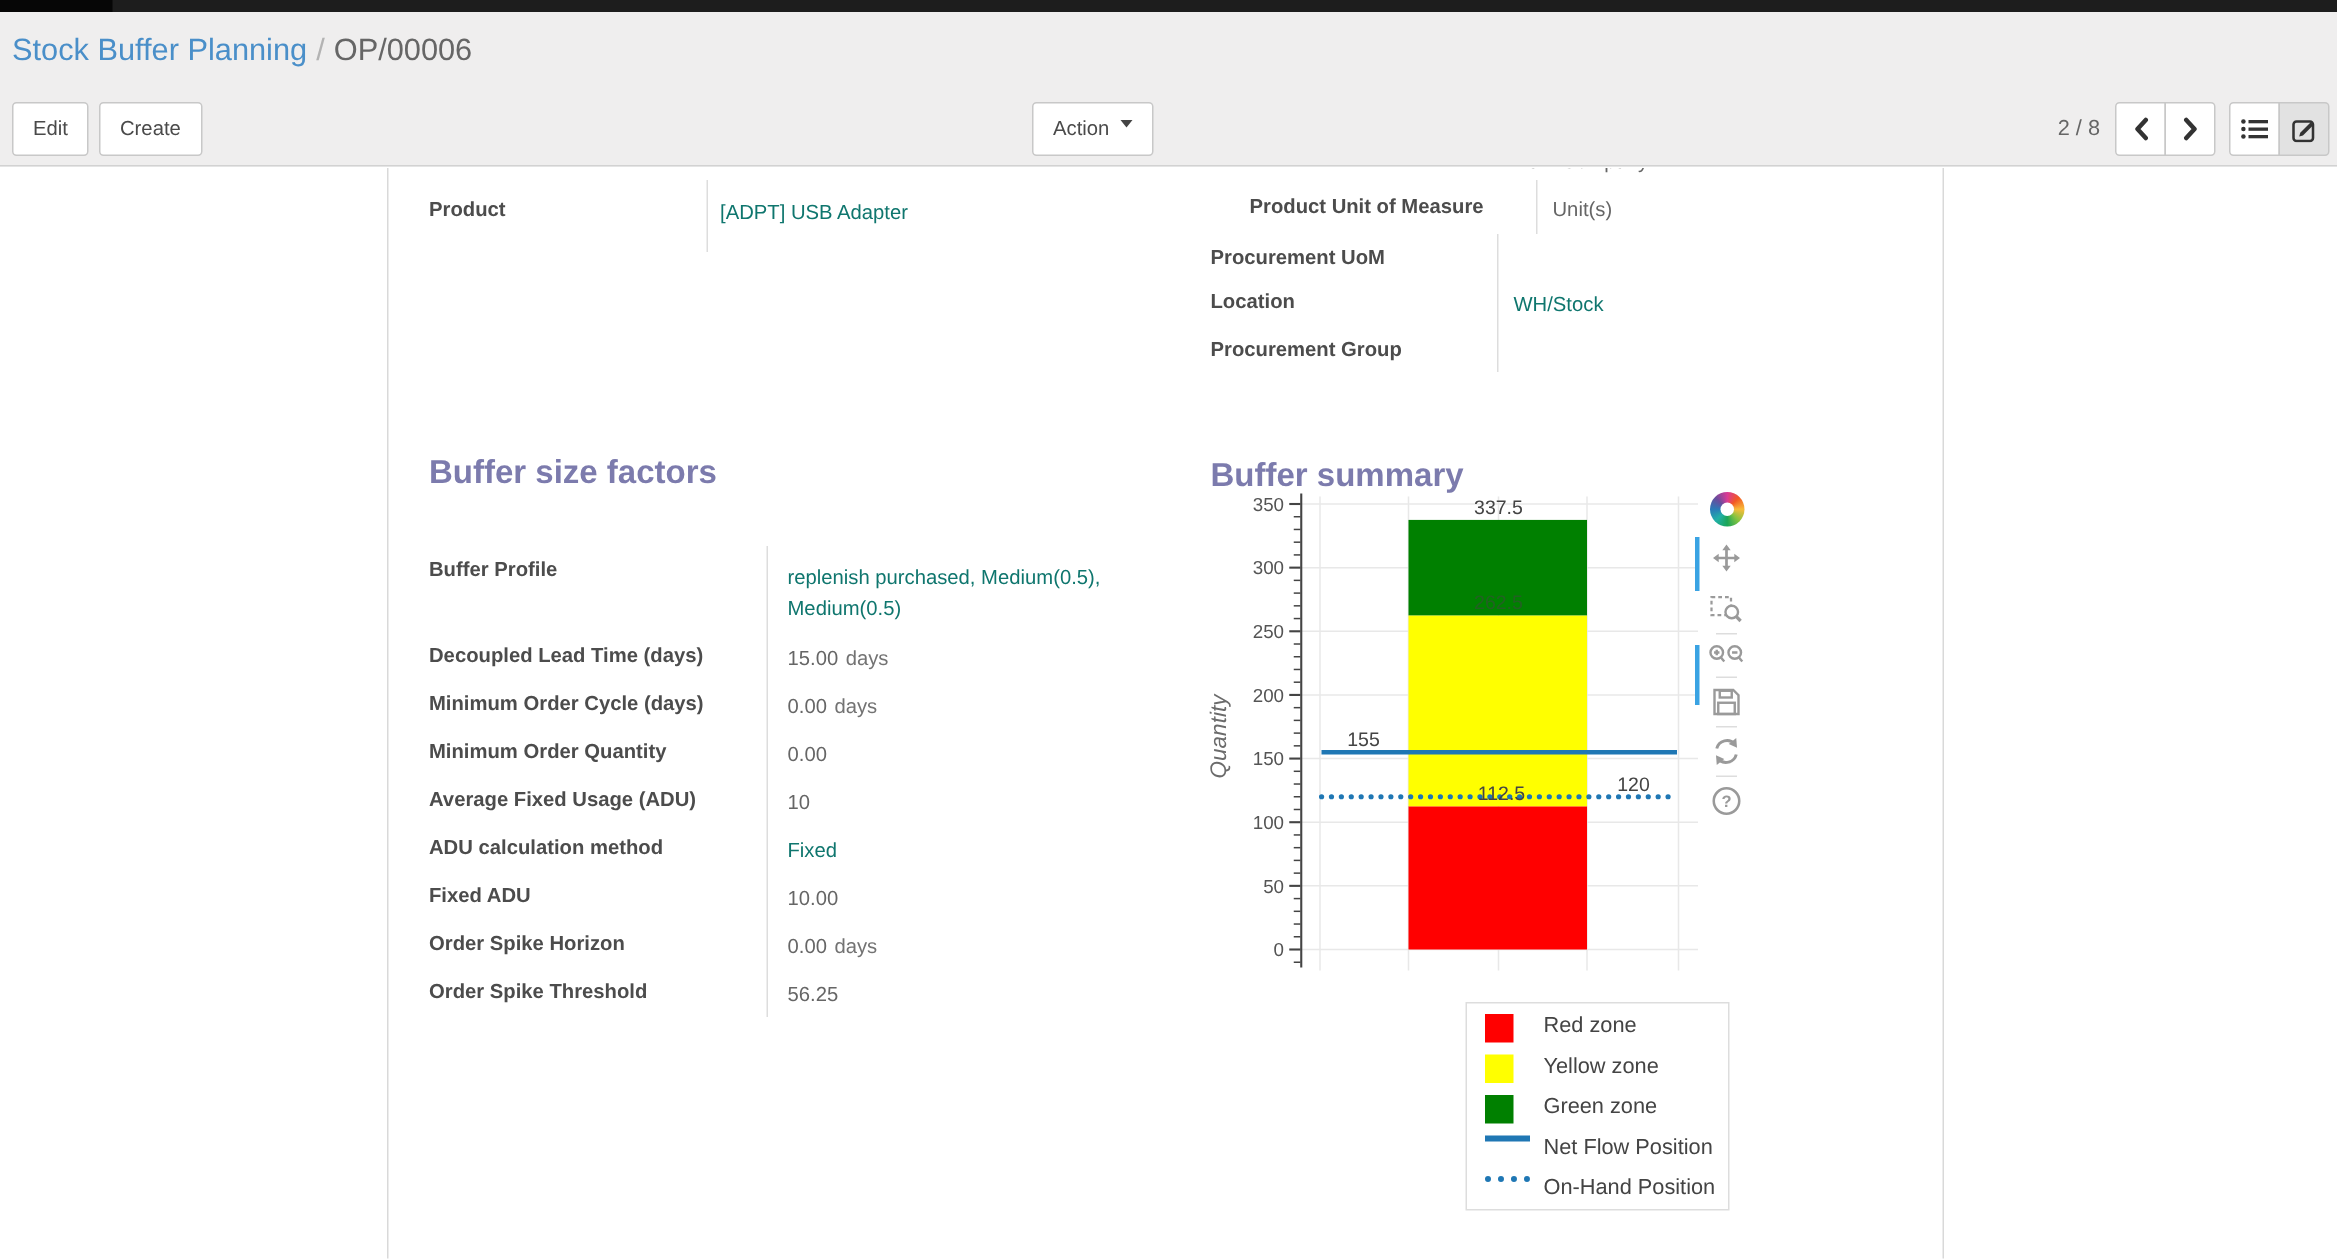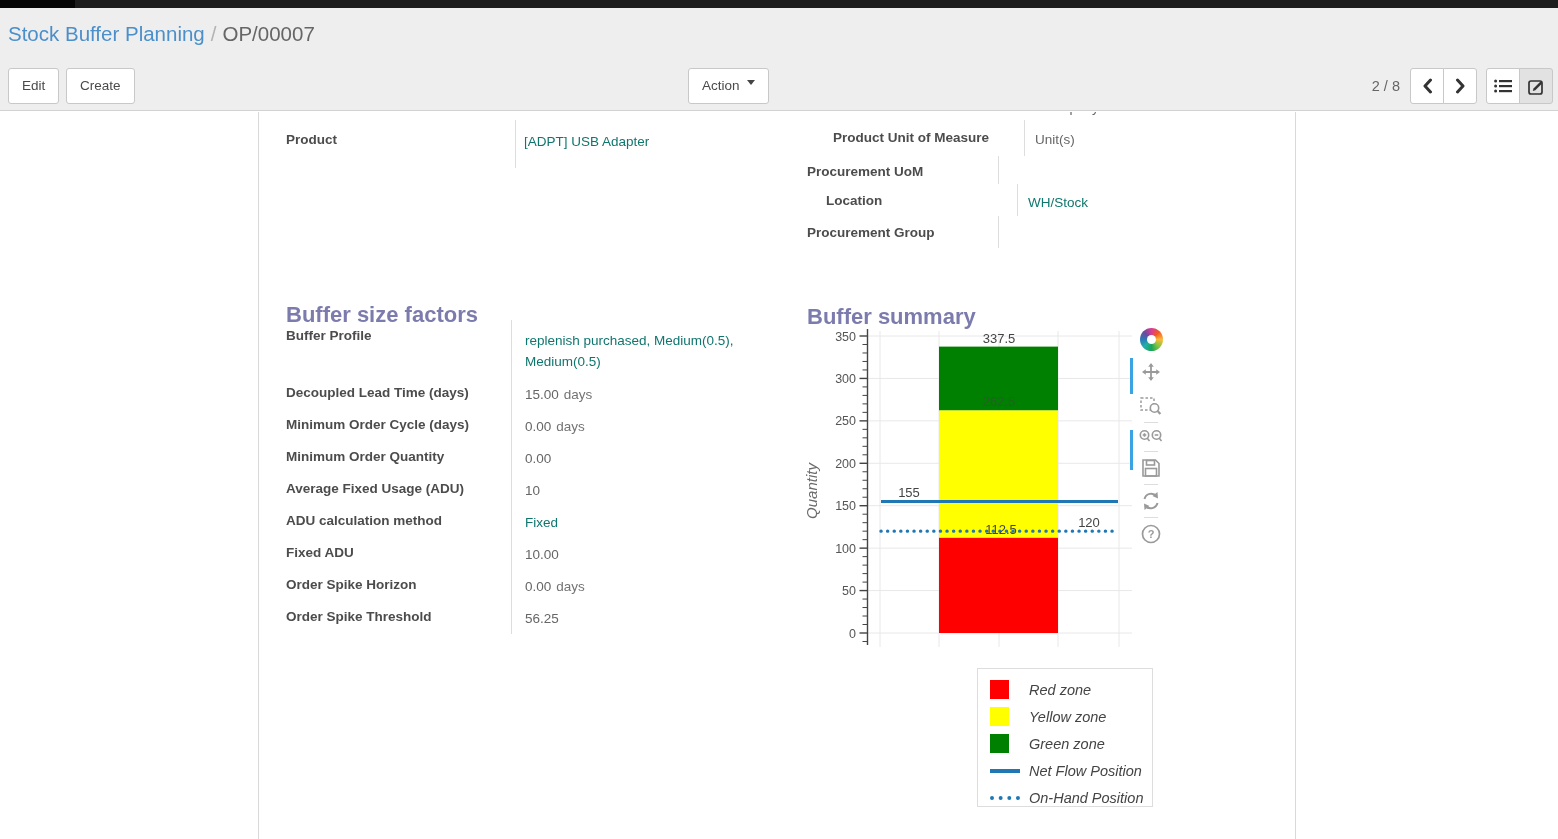--- a/index.html
+++ b/index.html
@@ -53,37 +53,37 @@
   .g-factors { left:27px; top:208px; width:492px; }
 
   .frow { display:flex; }
   .flabel { font-weight:bold; color:#4c4c4c; font-size:13.5px; }
   .fval { border-left:1px solid #ddd; font-size:13.5px; color:#666; flex:1; }
   .funit { color:#737373; margin-left:5px; }
   .flink { color:#0f766e; cursor:pointer; }
 
   .g-product .flabel { width:185px; padding-top:12px; }
   .g-product .fval   { padding:14px 0 0 8px; }
-  .g-product .frow   { height:48px;gap:44px; }
+  .g-product .frow   { height:48px; }
 
   .g-right .flabel { width:191px; }
   .g-right .fval   { padding-left:10px; }
   .g-right .r1 { height:36px;margin-left:26px; } .g-right .r1 .flabel { padding-top:10px; } .g-right .r1 .fval { padding-top:12px; }
   .g-right .r2 { height:28px; } .g-right .r2 .flabel { padding-top:8px; }  .g-right .r2 .fval { padding-top:10px; }
-  .g-right .r3 { height:32px; } .g-right .r3 .flabel { padding-top:9px;margin-left:19px; }  .g-right .r3 .fval { padding-top:11px; }
+  .g-right .r3 { height:32px; } .g-right .r3 .flabel { padding-top:9px; }  .g-right .r3 .fval { padding-top:11px; }
   .g-right .r4 { height:32px; } .g-right .r4 .flabel { padding-top:9px; }  .g-right .r4 .fval { padding-top:11px; }
 
   .section-title { position:absolute; font-size:22px; font-weight:bold; color:#7c7bad;margin-top:20px; }
   .t-factors { left:27px; top:170px; }
   .t-summary { left:548px; top:172px; }
 
   .g-factors .flabel { width:225px; padding-top:7px; }
   .g-factors .fval   { padding:9px 0 0 13px; max-width:262px; }
   .g-factors .frow   { height:32px; }
-  .g-factors .frow.tall { height:58px; }
+  .g-factors .frow.tall { height:58px;margin-top:44px; }
   .g-factors .frow.tall .flabel { padding-top:8px; }
   .g-factors .frow.tall .fval   { padding-top:10px; line-height:21px; }
 
   
   .chart-svg { position:absolute; left:542px; top:213px; overflow:visible; }
   svg text { font-family:"Liberation Sans", sans-serif; }
 
   .modebar { position:absolute; left:877px; top:216px; width:30px; display:flex;
     flex-direction:column; align-items:center; }
   .mb-btn { width:26px; display:flex; justify-content:center; cursor:pointer; }
@@ -93,38 +93,38 @@
   .plotly-logo::after { content:""; position:absolute; left:7px; top:7px; width:9px; height:9px;
     background:#fff; border-radius:50%; }
   .mb-pan { margin-bottom:13px; }
   .mb-indicator { position:absolute; width:3px; background:#3aa3e3; left:-6px; }
   .ind-1 { top:30px; height:36px; }
   .ind-2 { top:102px; height:40px; }
 
   
   .legend { position:absolute; left:718px; top:556px; width:176px; height:139px;
     border:1px solid #ddd; background:#fff; padding-top:7px; }
-  .lg-row { display:flex; align-items:center; height:27px; padding-left:12px; cursor:pointer;font-style:italic; }
+  .lg-row { display:flex; align-items:flex-start; height:27px; padding-left:12px; cursor:pointer; }
   .lg-sw { width:30px; display:flex; align-items:center; }
   .sw-sq { width:19px; height:19px; }
   .sw-red { background:#ff0000; } .sw-yellow { background:#ffff00; } .sw-green { background:#008000; }
   .sw-line { width:30px; border-top:4px solid #1f77b4; }
   .sw-dots { width:30px; border-top:4px dotted #1f77b4; }
   .lg-label { margin-left:9px; font-size:14.5px; color:#444; }
 </style>
 </head>
 <body>
 
 <div class="topbar">
   <div class="topbar-left"></div>
 </div>
 
 <div class="header">
   <div class="breadcrumb">
-    <a>Stock Buffer Planning</a><span class="bc-sep">/</span><span class="bc-current">OP/00007</span>
+    <a>Stock Buffer Planning</a><span class="bc-sep">/</span><span class="bc-current">OP/00006</span>
   </div>
 
   <button class="btn btn-edit">Edit</button>
   <button class="btn btn-create">Create</button>
   <button class="btn btn-action"><span>Action</span><span class="caret"></span></button>
 
   <div class="pager-count">2 / 8</div>
   <div class="btn-group grp-arrows">
     <div class="gbtn">
       <svg width="11" height="16" viewBox="0 0 11 16">

